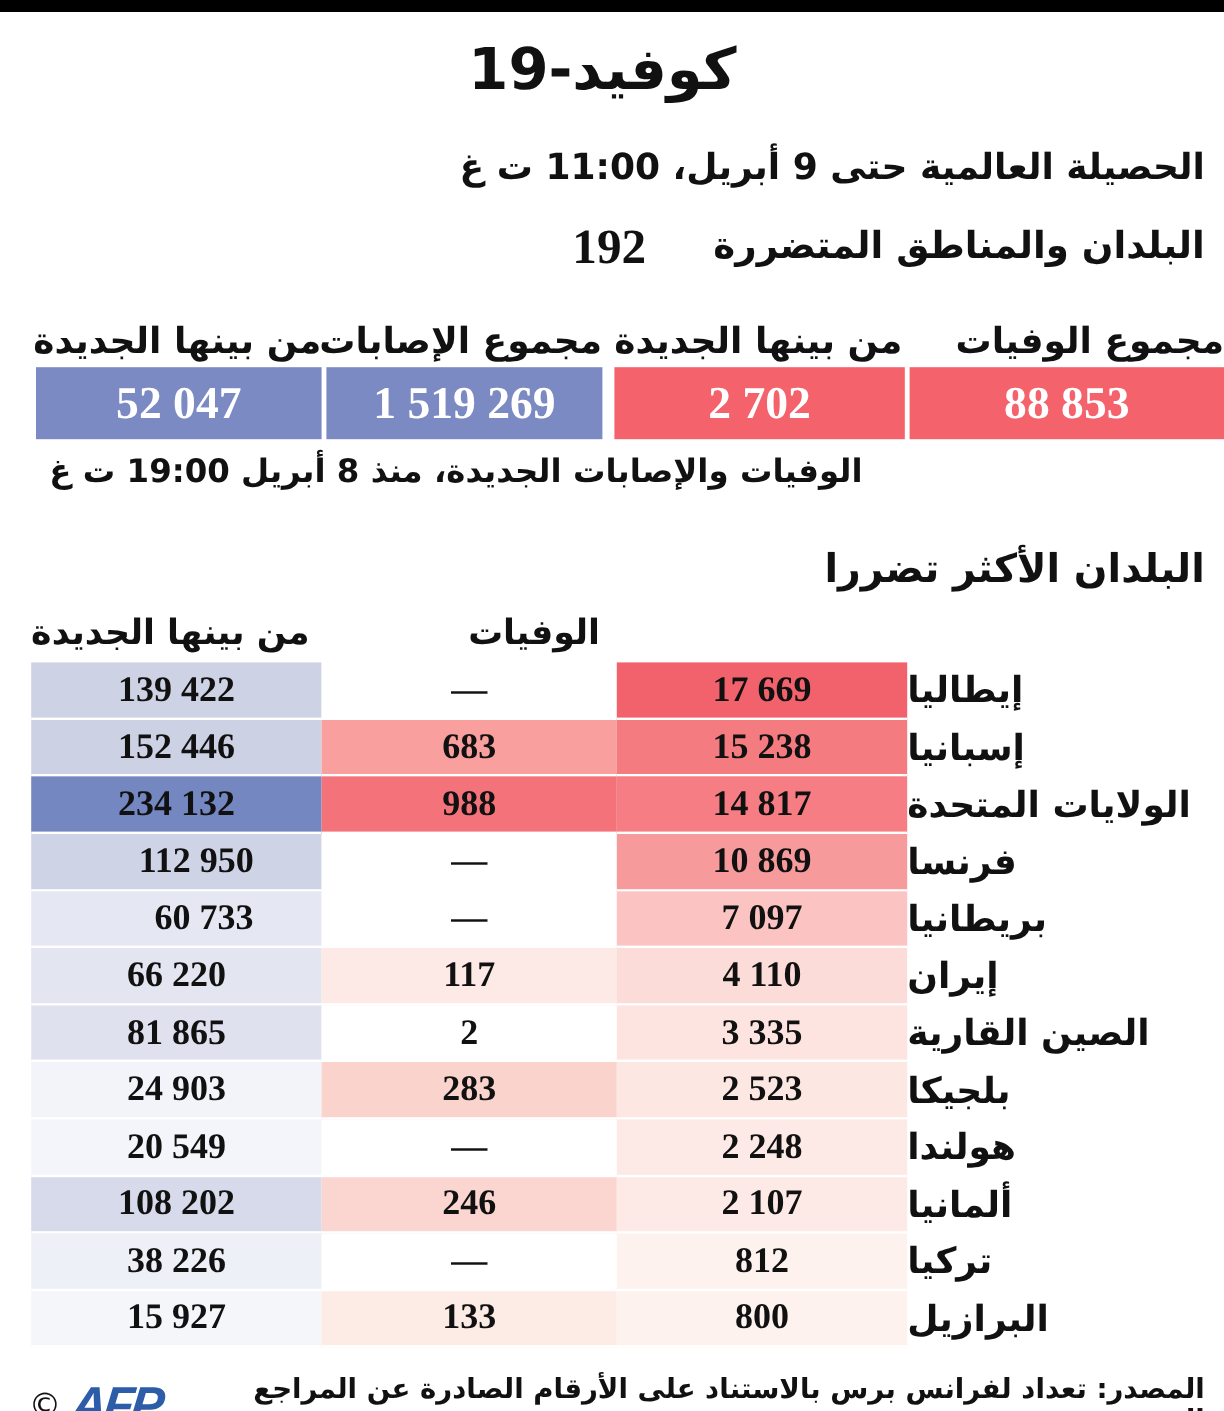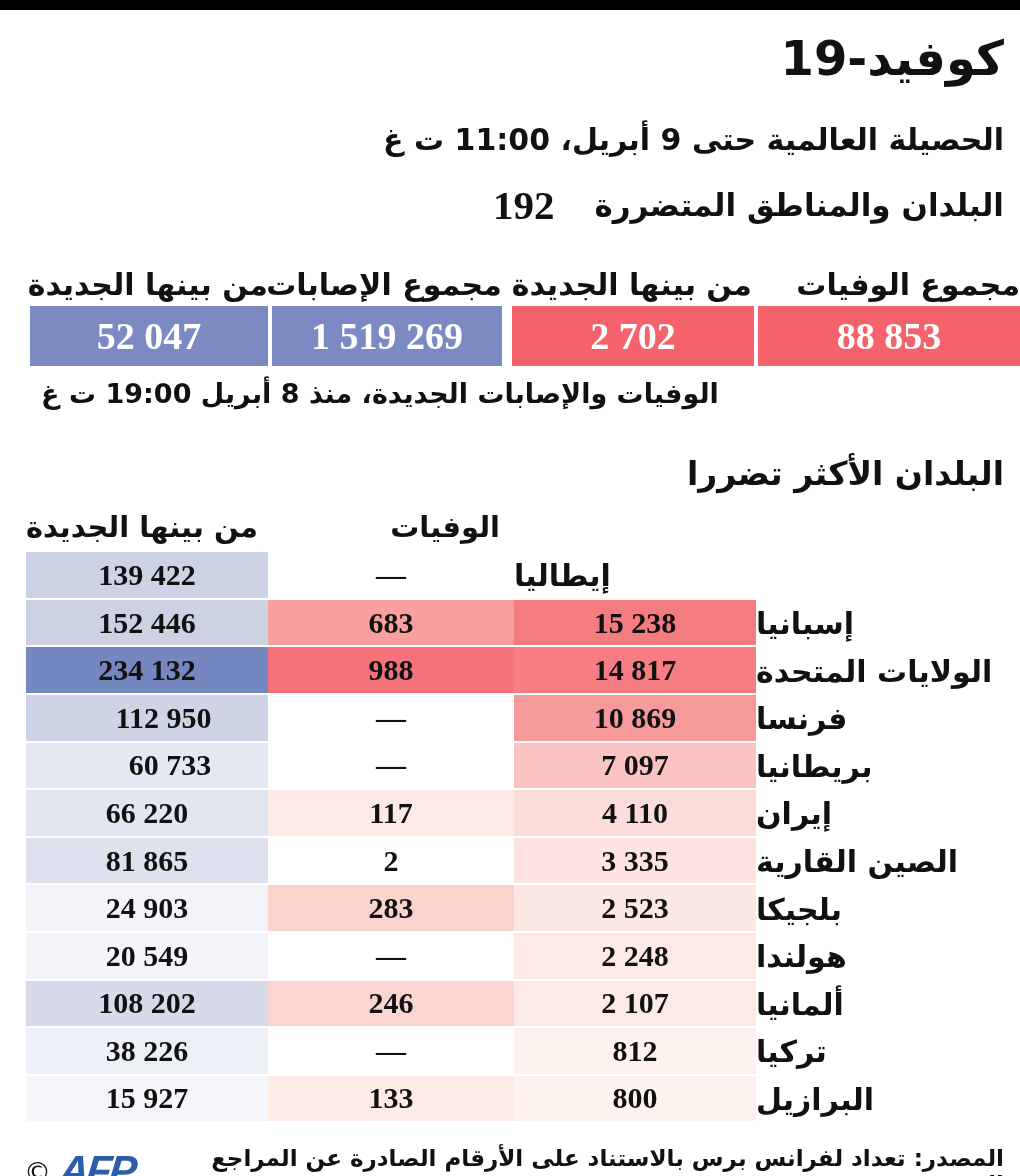--- a/index.html
+++ b/index.html
@@ -6,26 +6,26 @@
   body {
     width:1020px; height:1176px; background:#ffffff; overflow:hidden;
     font-family:"DejaVu Sans", sans-serif; color:#111111;
     -webkit-font-smoothing:antialiased;
   }
   .topbar { height:10px; background:#000000; }
 
   .rtl { direction:rtl; unicode-bidi:isolate; }
   .num { direction:ltr; unicode-bidi:isolate; font-family:"Liberation Serif", serif; font-weight:700; }
 
-  .title { margin-top:18px; padding-right:16px; text-align:right; font-size:48px; font-weight:700; line-height:60px; }
+  .title { margin-top:18px; padding-right:16px; text-align:center; font-size:48px; font-weight:700; line-height:60px; }
   .subtitle { margin-top:2px; padding-right:16px; text-align:right; font-size:30px; font-weight:700; line-height:40px; }
 
   .statline { margin-top:20px; padding-right:16px; height:50px; display:flex; direction:rtl; align-items:center; }
   .stat-label { font-size:31px; font-weight:700; }
-  .stat-value { font-size:41px; margin-right:40px;text-align:center; }
+  .stat-value { font-size:41px; margin-right:56px;text-align:center; }
 
   
   .sumhead { margin-top:14px; height:62px; display:flex; align-items:flex-end; padding-bottom:4px; box-sizing:border-box; }
   .sumhead .h { font-size:30px; font-weight:700; text-align:right; white-space:nowrap; padding-left:0; }
   .sumband { height:60px; display:flex; }
   .sumband .cell { display:flex; align-items:center; justify-content:center; color:#ffffff; font-size:38px;text-align:right; }
   .w30{width:30px} .w238{width:238px} .w4{width:4px} .w230{width:230px} .w10{width:10px} .w242{width:242px} .w262{width:262px} .w264{width:264px} .w246{width:246px} .w26{width:26px}
 
   .note { margin-top:10px; margin-right:195px; width:760px; text-align:center; font-size:27px; font-weight:600; line-height:36px; }
 
@@ -94,20 +94,21 @@
     <div class="h rtl w242">الوفيات</div>
     <div class="w264"></div>
   </div>
 
   <div class="ttable">
 
     <div class="trow">
       <div class="w26"></div>
       <div class="cell num w242" style="background: rgb(205, 210, 229);">139 422</div>
       <div class="cell num w246" style="background: rgb(255, 255, 255);">—</div>
+      <div class="cell num w242" style="background: rgb(242, 98, 108);">17 669</div>
       <div class="c-country rtl w264">إيطاليا</div>
     </div>
 
     <div class="trow">
       <div class="w26"></div>
       <div class="cell num w242" style="background: rgb(204, 209, 228);">152 446</div>
       <div class="cell num w246" style="background: rgb(249, 160, 158);">683</div>
       <div class="cell num w242" style="background: rgb(244, 123, 128);">15 238</div>
       <div class="c-country rtl w264">إسبانيا</div>
     </div>

